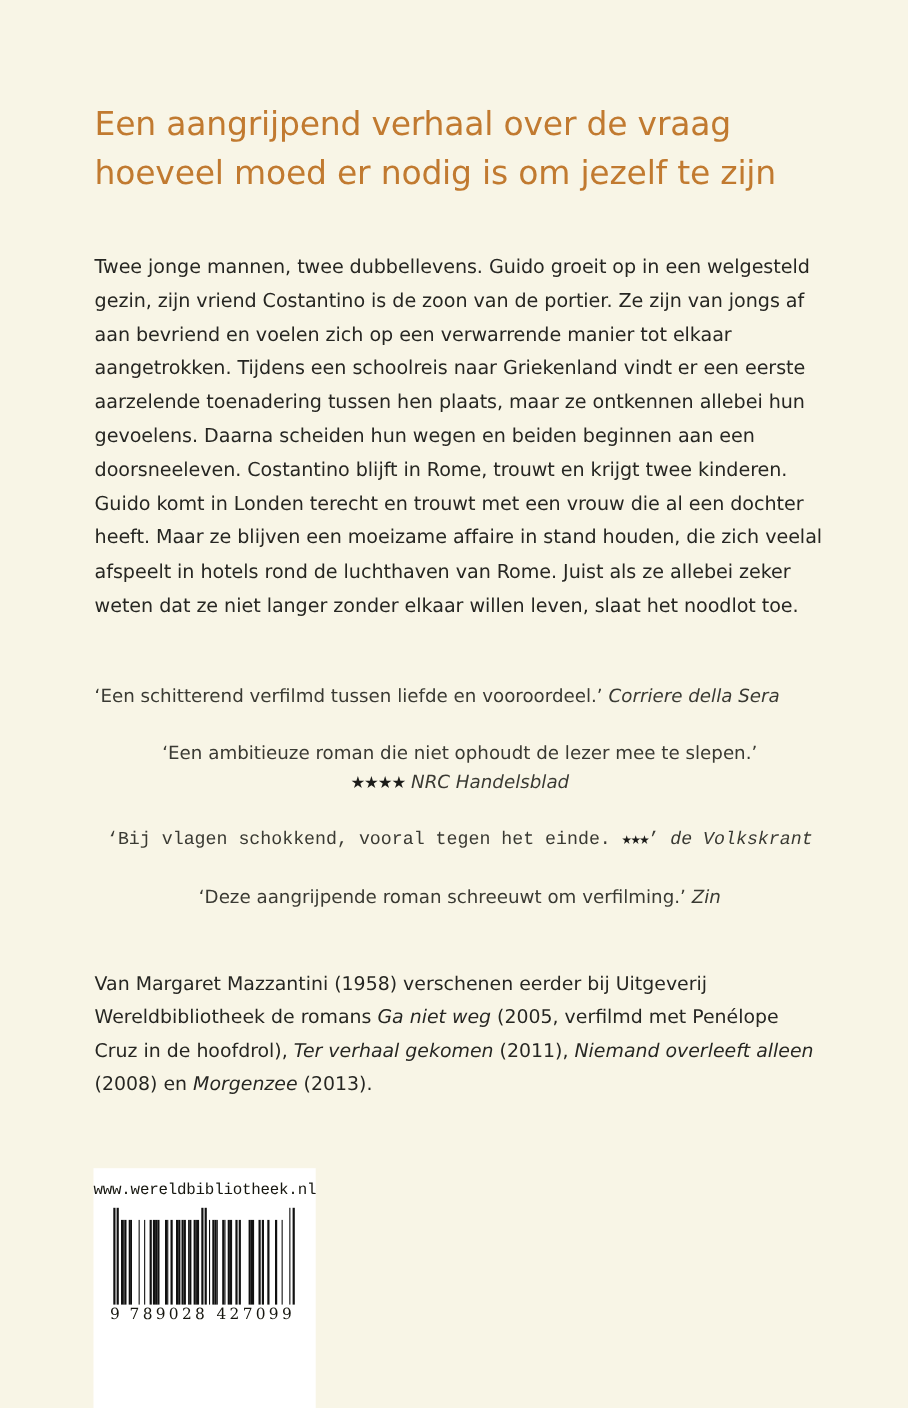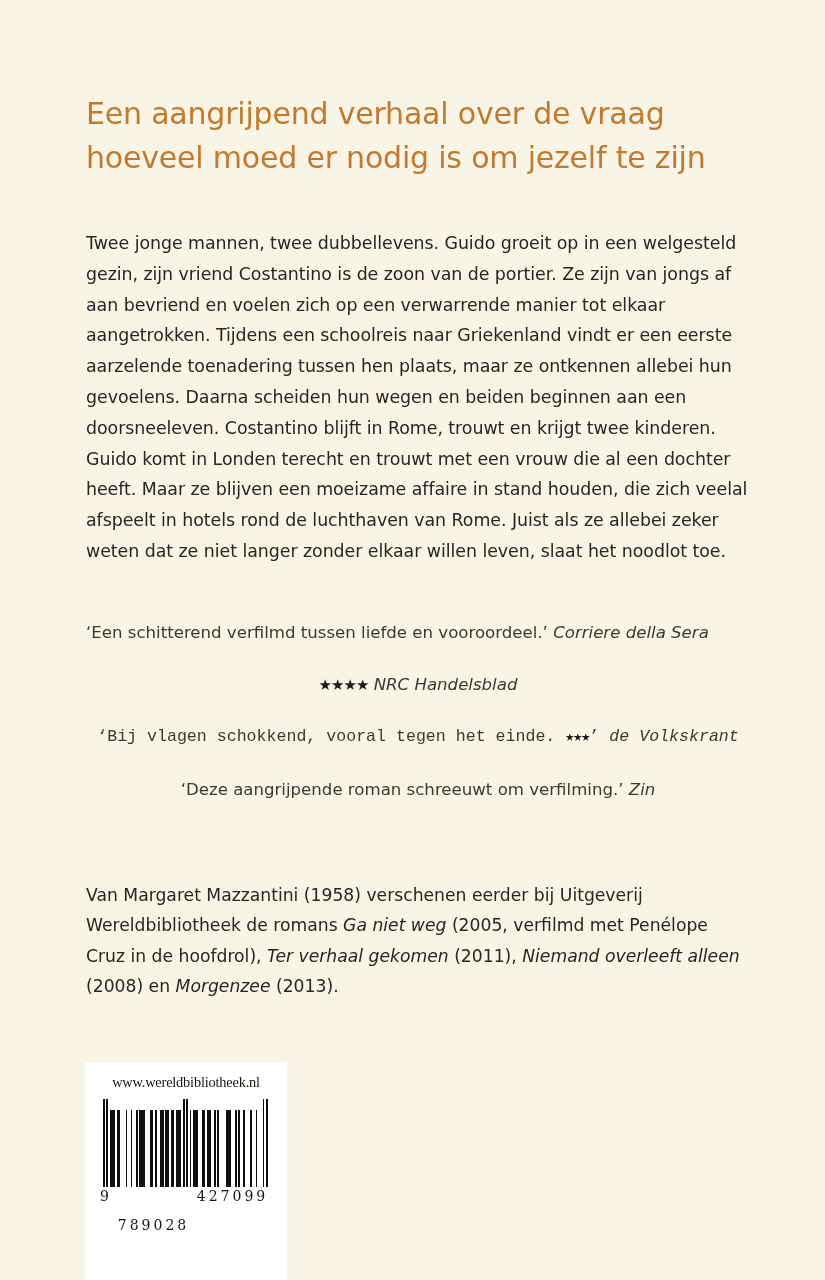--- a/index.html
+++ b/index.html
@@ -102,21 +102,21 @@
     left: 85px;
     top: 1062px;
     width: 202px;
     height: 218px;
     background: #ffffff;
     box-sizing: border-box;
     padding: 12px 0 0 0;
   }
   .barcode-url {
     text-align: center;
-    font-family: Liberation Serif, serif;
+    font-family: Liberation Mono, monospace;
     font-size: 14.4px;
     color: #16160f;
     letter-spacing: -0.2px;
     margin-bottom: 8px;
   }
   .barcode-bars {
     margin: 0 auto;
     width: 166px;
     height: 88px;
     display: flex;
@@ -137,21 +137,21 @@
     display: flex;
     font-family: "DejaVu Serif", serif;
     font-size: 14px;
     color: #16160f;
     letter-spacing: 1px;
     justify-content: space-between;
     padding: 0 2px;
     box-sizing: border-box;
   }
   .barcode-digits .d-lead { width: 14px; text-align: left; }
-  .barcode-digits .d-left { flex: 1; text-align: center; letter-spacing: 3px; margin-top: 29px; }
+  .barcode-digits .d-left { flex: 1; text-align: center; letter-spacing: 3px; }
   .barcode-digits .d-right { flex: 1; text-align: center; letter-spacing: 3px; }
 </style>
 </head>
 <body>
 
 <div class="page">
 
   <div class="headline">Een aangrijpend verhaal over de vraag hoeveel moed er nodig is om jezelf te zijn</div>
 
   <div class="blurb">Twee jonge mannen, twee dubbellevens. Guido groeit op in een welgesteld gezin, zijn vriend Costantino is de zoon van de portier. Ze zijn van jongs af aan bevriend en voelen zich op een verwarrende manier tot elkaar aangetrokken. Tijdens een schoolreis naar Griekenland vindt er een eerste aarzelende toenadering tussen hen plaats, maar ze ontkennen allebei hun gevoelens. Daarna scheiden hun wegen en beiden beginnen aan een doorsneeleven. Costantino blijft in Rome, trouwt en krijgt twee kinderen. Guido komt in Londen terecht en trouwt met een vrouw die al een dochter heeft. Maar ze blijven een moeizame affaire in stand houden, die zich veelal afspeelt in hotels rond de luchthaven van Rome. Juist als ze allebei zeker weten dat ze niet langer zonder elkaar willen leven, slaat het noodlot toe.</div>
@@ -159,20 +159,21 @@
   <div class="reviews">
 
     <div class="review review-1">
       <span class="review-line">
         <span>‘Een schitterend verfilmd tussen liefde en vooroordeel.’</span>
         <span class="src">Corriere della Sera</span>
       </span>
     </div>
 
     <div class="review review-2">
+      <span class="review-line">‘Een ambitieuze roman die niet ophoudt de lezer mee te slepen.’</span>
       <span class="review-line">
         <span class="stars">★★★★</span>
         <span class="src">NRC Handelsblad</span>
       </span>
     </div>
 
     <div class="review review-3">
       <span class="review-line">
         <span>‘Bij vlagen schokkend, vooral tegen het einde.</span>
         <span class="stars">★★★</span><span>’</span>

